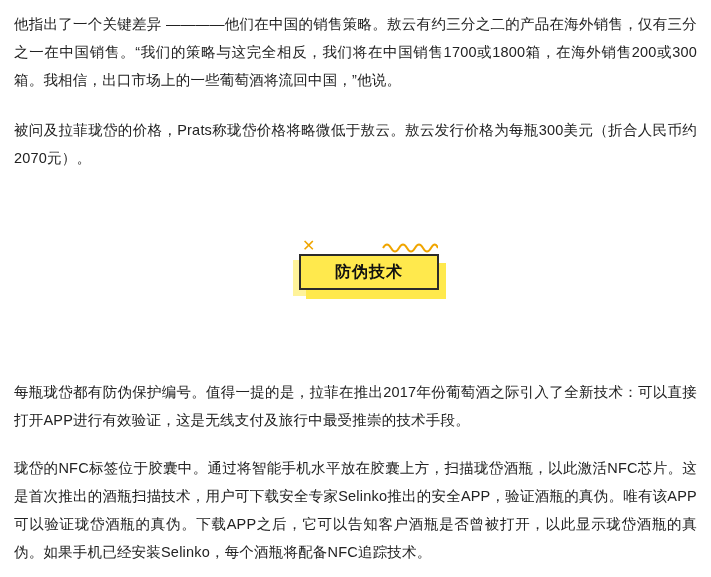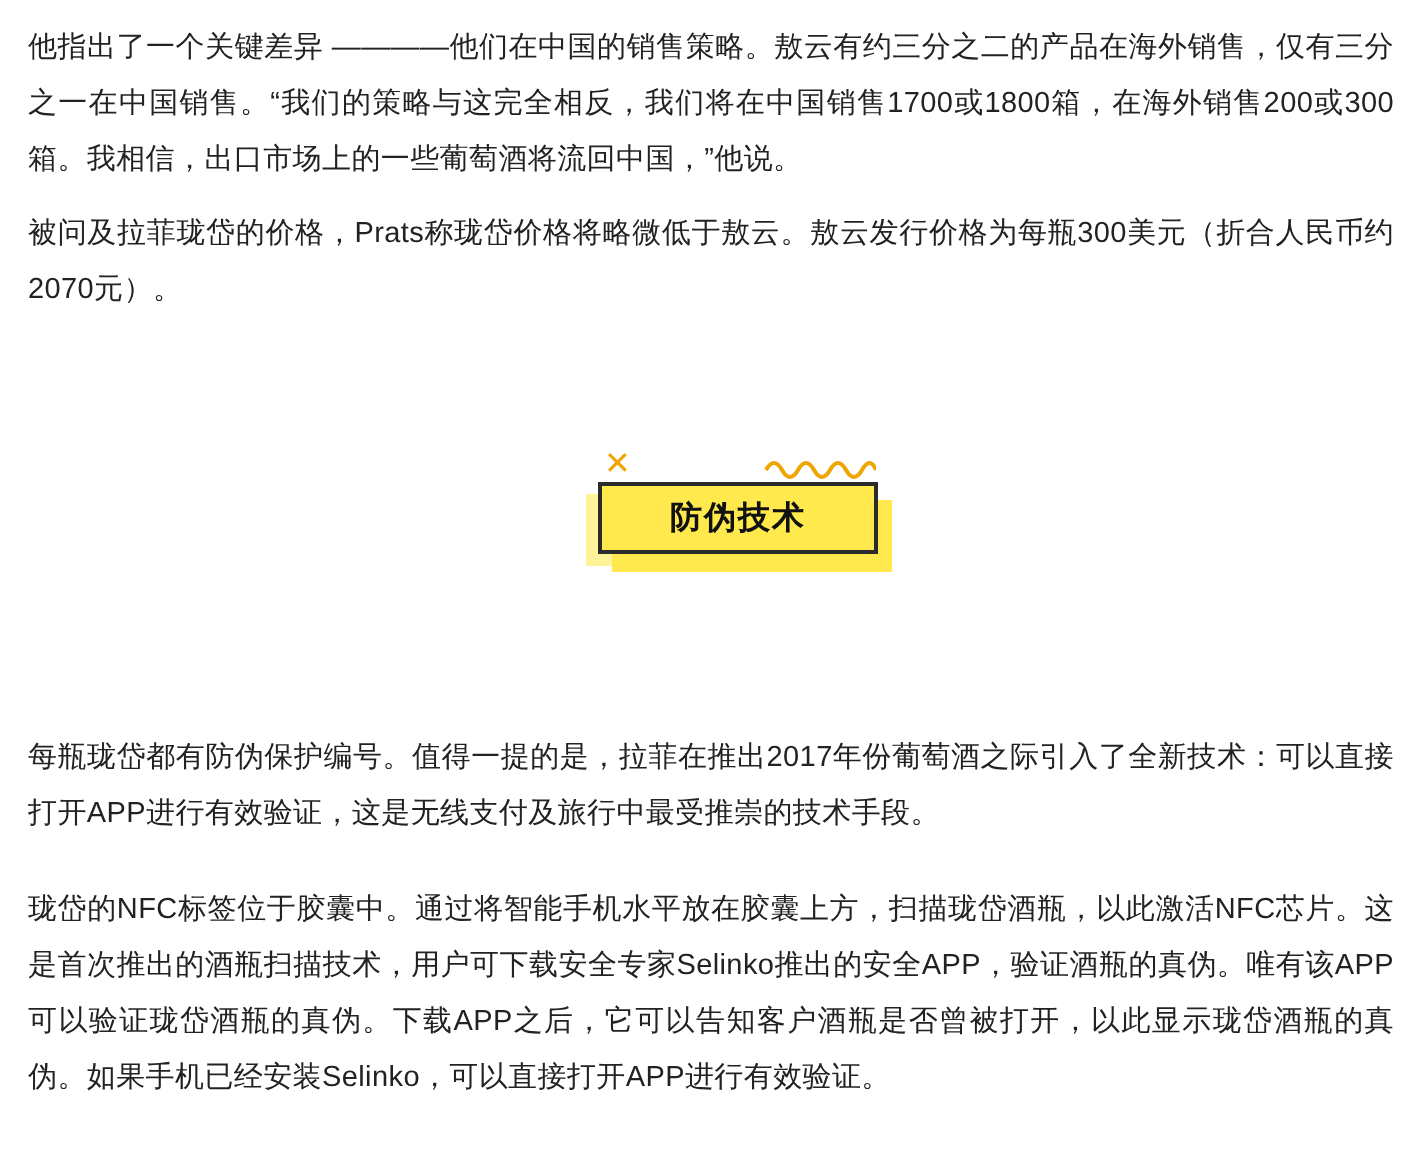--- a/index.html
+++ b/index.html
@@ -23,21 +23,21 @@
   }
   .para {
     font-size: 14.5px;
     line-height: 28px;
     color: #222222;
     text-align: justify;
     margin: 0;
     letter-spacing: 0.2px;
   }
   .para + .para {
-    margin-top: 9px;
+    margin-top: 22px;
   }
   .gap-large {
     height: 56px;
   }
 
   
   .banner-wrap {
     position: relative;
     height: 96px;
     margin-top: 10px;
@@ -125,16 +125,16 @@
       <span class="banner-text">防伪技术</span>
     </div>
     <span class="mark-x">✕</span>
     <svg class="squiggle" viewBox="0 0 56 14" xmlns="http://www.w3.org/2000/svg">
       <path d="M1 8 Q5 1 9 8 T17 8 T25 8 T33 8 T41 8 T49 8 T56 8" fill="none" stroke="#f0a500" stroke-width="2"></path>
     </svg>
   </div>
 
   <div class="bottom-block">
     <p class="para para-tight">每瓶珑岱都有防伪保护编号。值得一提的是，拉菲在推出2017年份葡萄酒之际引入了全新技术：可以直接打开APP进行有效验证，这是无线支付及旅行中最受推崇的技术手段。</p>
-    <p class="para para-tight">珑岱的NFC标签位于胶囊中。通过将智能手机水平放在胶囊上方，扫描珑岱酒瓶，以此激活NFC芯片。这是首次推出的酒瓶扫描技术，用户可下载安全专家Selinko推出的安全APP，验证酒瓶的真伪。唯有该APP可以验证珑岱酒瓶的真伪。下载APP之后，它可以告知客户酒瓶是否曾被打开，以此显示珑岱酒瓶的真伪。如果手机已经安装Selinko，可以直接打开APP进行有效验证。</p>
+    <p class="para para-tight">珑岱的NFC标签位于胶囊中。通过将智能手机水平放在胶囊上方，扫描珑岱酒瓶，以此激活NFC芯片。这是首次推出的酒瓶扫描技术，用户可下载安全专家Selinko推出的安全APP，验证酒瓶的真伪。唯有该APP可以验证珑岱酒瓶的真伪。下载APP之后，它可以告知客户酒瓶是否曾被打开，以此显示珑岱酒瓶的真伪。如果手机已经安装Selinko，每个酒瓶将配备NFC追踪技术。</p>
   </div>
 
 </div>
 
 </body></html>

